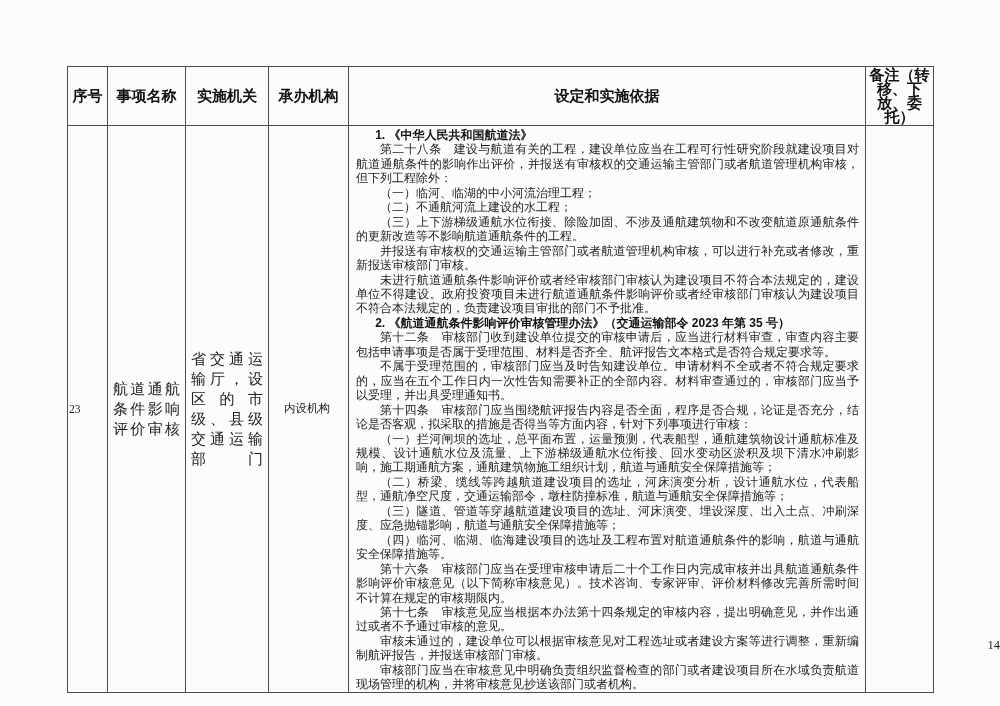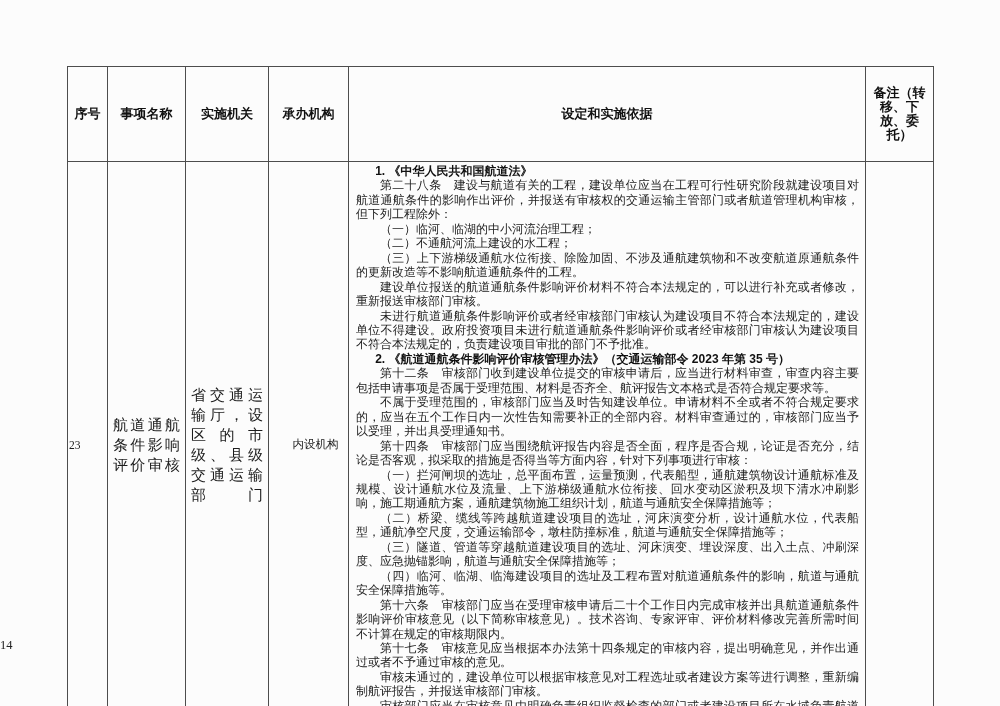--- a/index.html
+++ b/index.html
@@ -32,41 +32,41 @@
     overflow: hidden;
   }
   col.c-seq    { width: 40px;  }
   col.c-name   { width: 78px;  }
   col.c-agency { width: 83px;  }
   col.c-org    { width: 80px;  }
   col.c-basis  { width: 517px; }
   col.c-remark { width: 68px;  }
   tr.header-row th {
     height: 30px;
-    font-size: 13px;
+    font-size: 15px;
     font-weight: bold;
     text-align: center;
     line-height: 14px;
-    padding: 19px 3px;
+    padding: 1px 3px;
     font-family: "Liberation Sans", "DejaVu Sans", sans-serif;
     color: #111;
   }
   tr.data-row td { height: 508px; }
   td.cell-seq {
     font-size: 11.5px;
   }
   td.cell-name, td.cell-agency {
     font-size: 15px;
     line-height: 20px;
     padding: 0 5px;
     text-align: justify;
     text-align-last: justify;
   }
   td.cell-org {
-    text-align: center;
+    text-align: left;
     font-size: 11.5px;
     padding-left: 15px;
   }
   td.cell-basis {
     vertical-align: top;
     padding: 2px 6px 0 7px;
   }
   td.cell-basis p {
     margin: 0;
     font-size: 12px;
@@ -79,21 +79,21 @@
     text-indent: 1.6em;
     font-weight: bold;
     font-family: "Liberation Sans", "DejaVu Sans", sans-serif;
     color: #111;
   }
   .page-footer {
     position: absolute;
     top: 638px;
     left: 0;
     width: 1000px;
-    text-align: left;
+    text-align: right;
     font-size: 12.5px;
     color: #222;
   }
 </style>
 </head>
 <body>
 
 <div class="page">
 
   <table class="doc-table">
@@ -118,21 +118,21 @@
         <td class="cell-seq">23</td>
         <td class="cell-name">航道通航条件影响评价审核</td>
         <td class="cell-agency">省交通运输厅，设区的市级、县级交通运输部门</td>
         <td class="cell-org">内设机构</td>
         <td class="cell-basis">
             <p class="law-heading">1. 《中华人民共和国航道法》</p>
             <p class="law-para">第二十八条　建设与航道有关的工程，建设单位应当在工程可行性研究阶段就建设项目对航道通航条件的影响作出评价，并报送有审核权的交通运输主管部门或者航道管理机构审核，但下列工程除外：</p>
             <p class="law-para">（一）临河、临湖的中小河流治理工程；</p>
             <p class="law-para">（二）不通航河流上建设的水工程；</p>
             <p class="law-para">（三）上下游梯级通航水位衔接、除险加固、不涉及通航建筑物和不改变航道原通航条件的更新改造等不影响航道通航条件的工程。</p>
-            <p class="law-para">建设单位报送的航道通航条件影响评价材料不符合本法规定的，可以进行补充或者修改，重新报送审核部门审核。</p>
+            <p class="law-para">并报送有审核权的交通运输主管部门或者航道管理机构审核，可以进行补充或者修改，重新报送审核部门审核。</p>
             <p class="law-para">未进行航道通航条件影响评价或者经审核部门审核认为建设项目不符合本法规定的，建设单位不得建设。政府投资项目未进行航道通航条件影响评价或者经审核部门审核认为建设项目不符合本法规定的，负责建设项目审批的部门不予批准。</p>
             <p class="law-heading">2. 《航道通航条件影响评价审核管理办法》（交通运输部令 2023 年第 35 号）</p>
             <p class="law-para">第十二条　审核部门收到建设单位提交的审核申请后，应当进行材料审查，审查内容主要包括申请事项是否属于受理范围、材料是否齐全、航评报告文本格式是否符合规定要求等。</p>
             <p class="law-para">不属于受理范围的，审核部门应当及时告知建设单位。申请材料不全或者不符合规定要求的，应当在五个工作日内一次性告知需要补正的全部内容。材料审查通过的，审核部门应当予以受理，并出具受理通知书。</p>
             <p class="law-para">第十四条　审核部门应当围绕航评报告内容是否全面，程序是否合规，论证是否充分，结论是否客观，拟采取的措施是否得当等方面内容，针对下列事项进行审核：</p>
             <p class="law-para">（一）拦河闸坝的选址，总平面布置，运量预测，代表船型，通航建筑物设计通航标准及规模、设计通航水位及流量、上下游梯级通航水位衔接、回水变动区淤积及坝下清水冲刷影响，施工期通航方案，通航建筑物施工组织计划，航道与通航安全保障措施等；</p>
             <p class="law-para">（二）桥梁、缆线等跨越航道建设项目的选址，河床演变分析，设计通航水位，代表船型，通航净空尺度，交通运输部令，墩柱防撞标准，航道与通航安全保障措施等；</p>
             <p class="law-para">（三）隧道、管道等穿越航道建设项目的选址、河床演变、埋设深度、出入土点、冲刷深度、应急抛锚影响，航道与通航安全保障措施等；</p>
             <p class="law-para">（四）临河、临湖、临海建设项目的选址及工程布置对航道通航条件的影响，航道与通航安全保障措施等。</p>
             <p class="law-para">第十六条　审核部门应当在受理审核申请后二十个工作日内完成审核并出具航道通航条件影响评价审核意见（以下简称审核意见）。技术咨询、专家评审、评价材料修改完善所需时间不计算在规定的审核期限内。</p>

